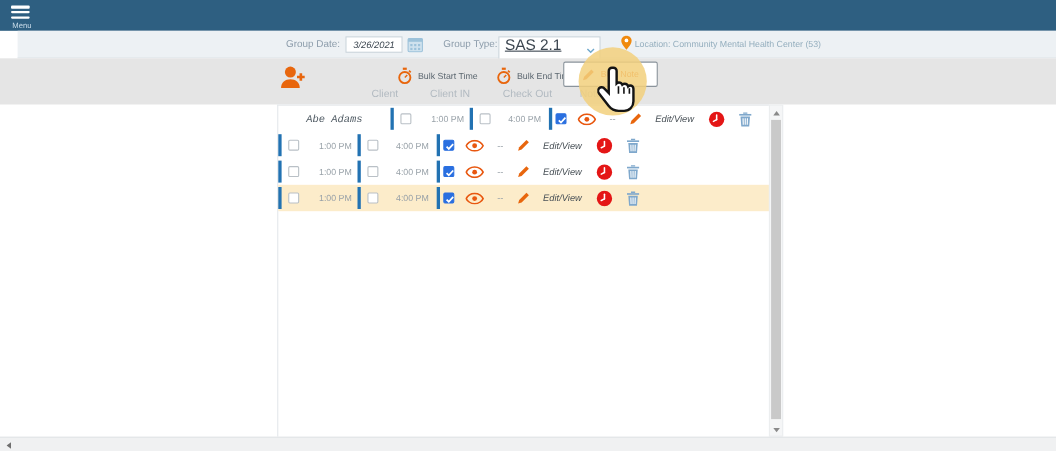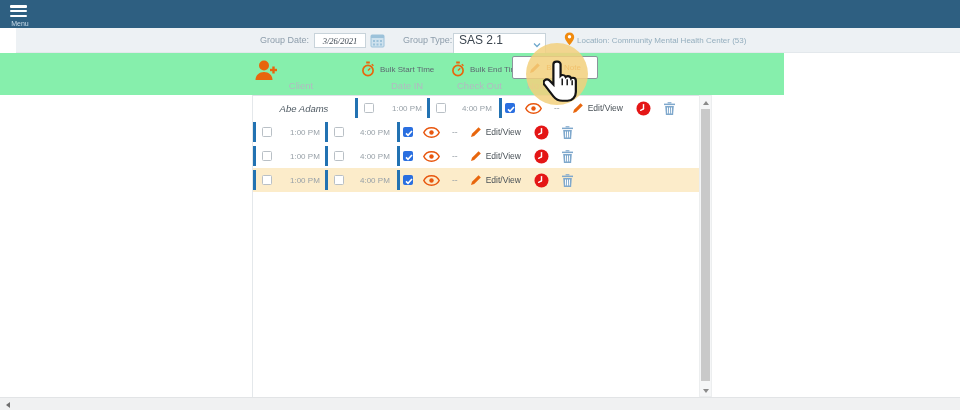--- a/index.html
+++ b/index.html
@@ -18,68 +18,68 @@
   .hamburger i{display:block;height:2.6px;background:#fff;margin-bottom:2.2px;border-radius:1px;}
   .menu-label{position:absolute;left:0px;top:17px;width:28px;text-align:center;
     font-size:7px;color:#c9dcea;}
 
   
   .toolbar{position:absolute;left:0;top:28px;width:960px;height:25px;background:#edf1f4;
     border-bottom:1px solid #e3e8ec;margin-left:16px;}
   .tb-label{position:absolute;top:0;height:25px;line-height:25px;font-size:9px;color:#8d9dab;}
   .date-input{position:absolute;left:298px;top:5px;width:52px;height:15px;background:#fff;
     border:1px solid #c8d3da;font-style:italic;font-size:8.5px;color:#3c4650;text-align:center;
-    font-family:Liberation Serif, serif;}
+    font-family:Liberation Sans, sans-serif;}
   .cal-icon{position:absolute;left:354px;top:5px;width:15px;height:15px;cursor:pointer;}
   .type-select{position:absolute;left:437px;top:5px;width:93px;height:23px;background:#fff;
-    border:1px solid #c8d3da;font-size:12px;color:#3c4650;line-height:13px;padding-left:5px;cursor:pointer;}
+    border:1px solid #c8d3da;font-size:14px;color:#3c4650;line-height:13px;padding-left:5px;cursor:pointer;text-decoration:underline;}
   .type-chevron{position:absolute;right:4px;top:4px;}
   .loc-pin{position:absolute;left:548px;top:4px;}
   .loc-text{position:absolute;left:561px;top:0;height:16px;line-height:25px;font-size:8px;color:#94aebe;}
 
   
-  .actions{position:absolute;left:0;top:53px;width:784px;height:42px;background:#86efac;text-align:right;}
+  .actions{position:absolute;left:0;top:53px;width:960px;height:42px;background:#e5e5e5;text-align:right;}
   .add-person{position:absolute;left:252px;top:5px;width:26px;height:26px;cursor:pointer;}
   .bulk{position:absolute;top:8px;display:flex;align-items:center;cursor:pointer;}
   .bulk-start{left:361px;} .bulk-end{left:451px;}
   .bulk-label{font-size:8px;color:#5d6871;margin-left:5px;}
   .bulk-note-btn{position:absolute;left:512px;top:3px;width:86px;height:23px;border:1px solid #8b949c;
     border-radius:2px;background:#fff;display:flex;align-items:center;justify-content:center;cursor:pointer;z-index:1;}
   .bulk-note-label{font-size:8px;color:var(--orange);margin-left:5px;}
   .halo{position:absolute;left:526px;top:-10px;width:62px;height:62px;border-radius:50%;
     background:var(--halo);opacity:.85;z-index:2;pointer-events:none;}
   .hand{position:absolute;left:543px;top:6px;z-index:3;pointer-events:none;}
 
   
   .col-head{position:absolute;top:80px;font-size:9.5px;color:#b2bac1;z-index:0;}
-  .h-client{left:250px;width:102px;text-align:center;}
+  .h-client{left:260px;width:102px;text-align:right;}
   .h-checkin{left:391px;} .h-checkout{left:457px;} .h-notetime{left:527px;}
 
   
   .table{position:absolute;left:252px;top:95px;width:447px;height:302px;background:#fff;
     border-top:1px solid #dfe3e7;border-left:1px solid #e4e8eb;}
   .trow{display:flex;width:447px;height:24px;align-items:center;}
   .trow.hl{background:var(--hl);}
   .cell{display:flex;align-items:center;height:24px;}
   .cell.name{width:102px;justify-content:center;font-size:9.5px;font-style:italic;
-    color:#4f5a63;white-space:pre;}
+    color:#4f5a63;white-space:pre;font-family:Liberation Mono, monospace;}
   .cell.checkin{width:72px;} .cell.checkout{width:72px;} .cell.note{width:195px;}
   .vbar{width:3px;height:20px;background:var(--bar-blue);flex:none;}
   .cb{width:10px;height:10px;border:1px solid #b9c0c6;border-radius:1.5px;background:#fff;
     flex:none;cursor:pointer;}
   .cb.checked{background:var(--cb-blue);border-color:var(--cb-blue);position:relative;}
   .cb.checked svg{position:absolute;left:1px;top:2px;}
   .cell.checkin .cb{margin-left:6px;} .cell.checkin .time{margin-left:18px;}
   .cell.checkout .cb{margin-left:6px;} .cell.checkout .time{margin-left:16px;}
   .time{font-size:8px;color:#98a1a8;}
   .cell.note .cb{margin-left:3px;}
   .eye{margin-left:10px;cursor:pointer;display:flex;}
   .dash{margin-left:12px;font-size:8.5px;color:#9aa2a9;}
   .editview{margin-left:12px;display:flex;align-items:center;cursor:pointer;}
-  .editview .ev-label{font-size:8.5px;color:#4a5258;margin-left:4px;}
+  .editview .ev-label{font-size:8.5px;color:#4a5258;margin-left:12px;font-style:italic;}
   .clock{margin-left:13px;cursor:pointer;display:flex;}
   .trash{margin-left:12px;cursor:pointer;display:flex;}
 
   
   .vscroll{position:absolute;left:699px;top:95px;width:13px;height:302px;background:#f5f6f7;
     border:1px solid #eceeef;}
   .v-up{position:absolute;left:3px;top:5px;width:0;height:0;border-left:3.5px solid transparent;
     border-right:3.5px solid transparent;border-bottom:4px solid #8a8a8a;cursor:pointer;}
   .v-thumb{position:absolute;left:1px;top:13px;width:9px;height:272px;background:#c9c9c9;cursor:pointer;}
   .v-down{position:absolute;left:3px;bottom:3px;width:0;height:0;border-left:3.5px solid transparent;
@@ -187,21 +187,21 @@
         <g stroke="#141414" stroke-width=".8">
             <line x1="10.4" y1="10.6" x2="10.4" y2="14.2"></line>
             <line x1="13.1" y1="11" x2="13.1" y2="14.2"></line>
             <line x1="15.8" y1="11.5" x2="15.8" y2="14.2"></line>
           </g>
       </svg>
     </div>
   </div>
 
   <span class="col-head h-client">Client</span>
-  <span class="col-head h-checkin">Date IN</span>
+  <span class="col-head h-checkin">Client IN</span>
   <span class="col-head h-checkout">Check Out</span>
   <span class="col-head h-notetime">Note Time</span>
 
   <div class="table" id="client-table">
     <div class="trow">
       <div class="cell name">Abe Adams</div>
       <div class="cell checkin">
         <span class="vbar"></span>
         <span class="cb"></span>
         <span class="time">1:00 PM</span>

